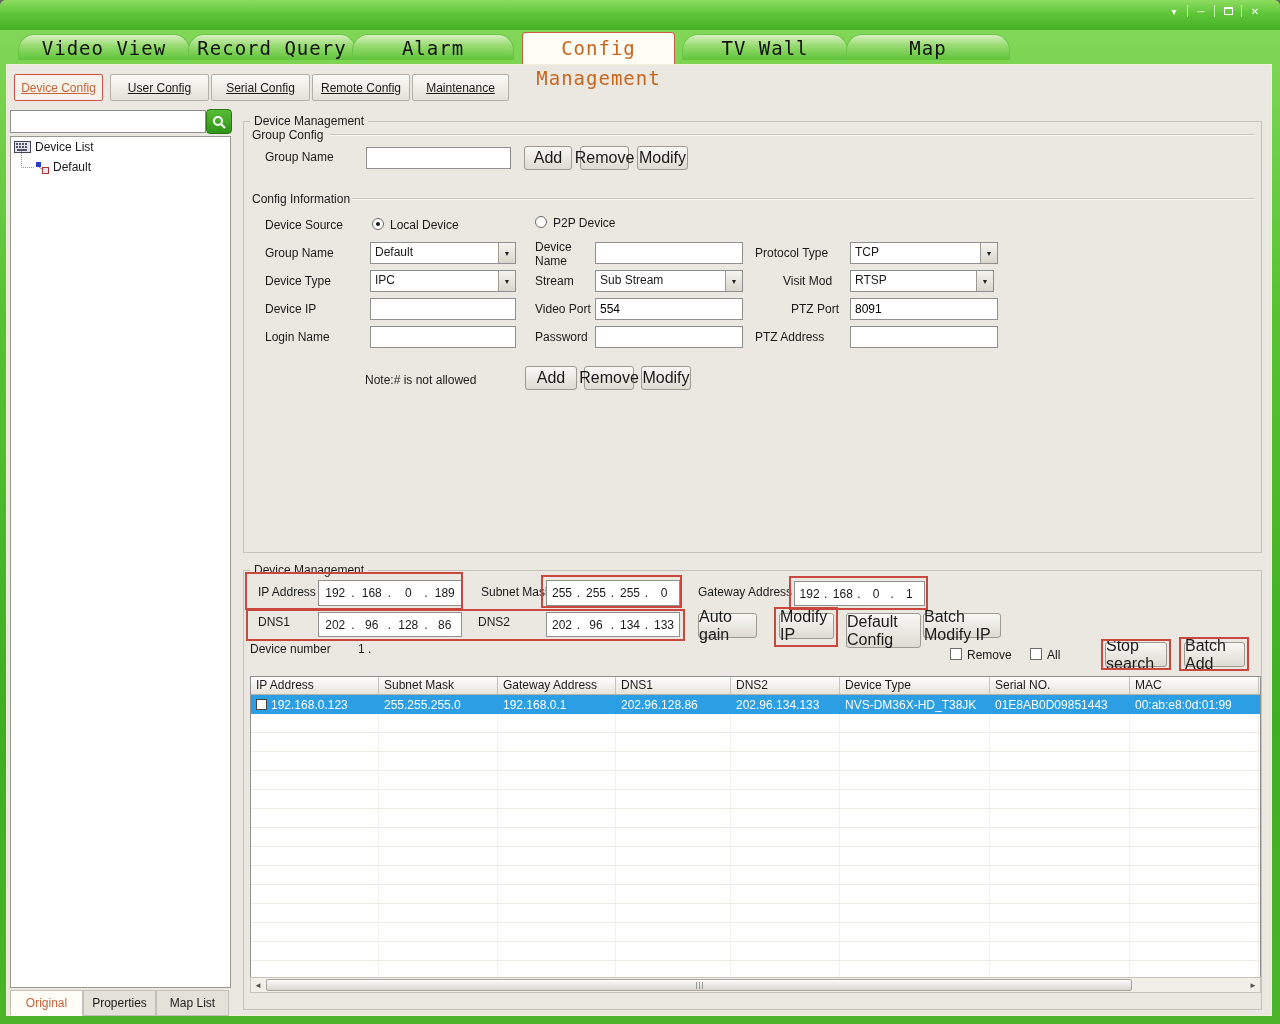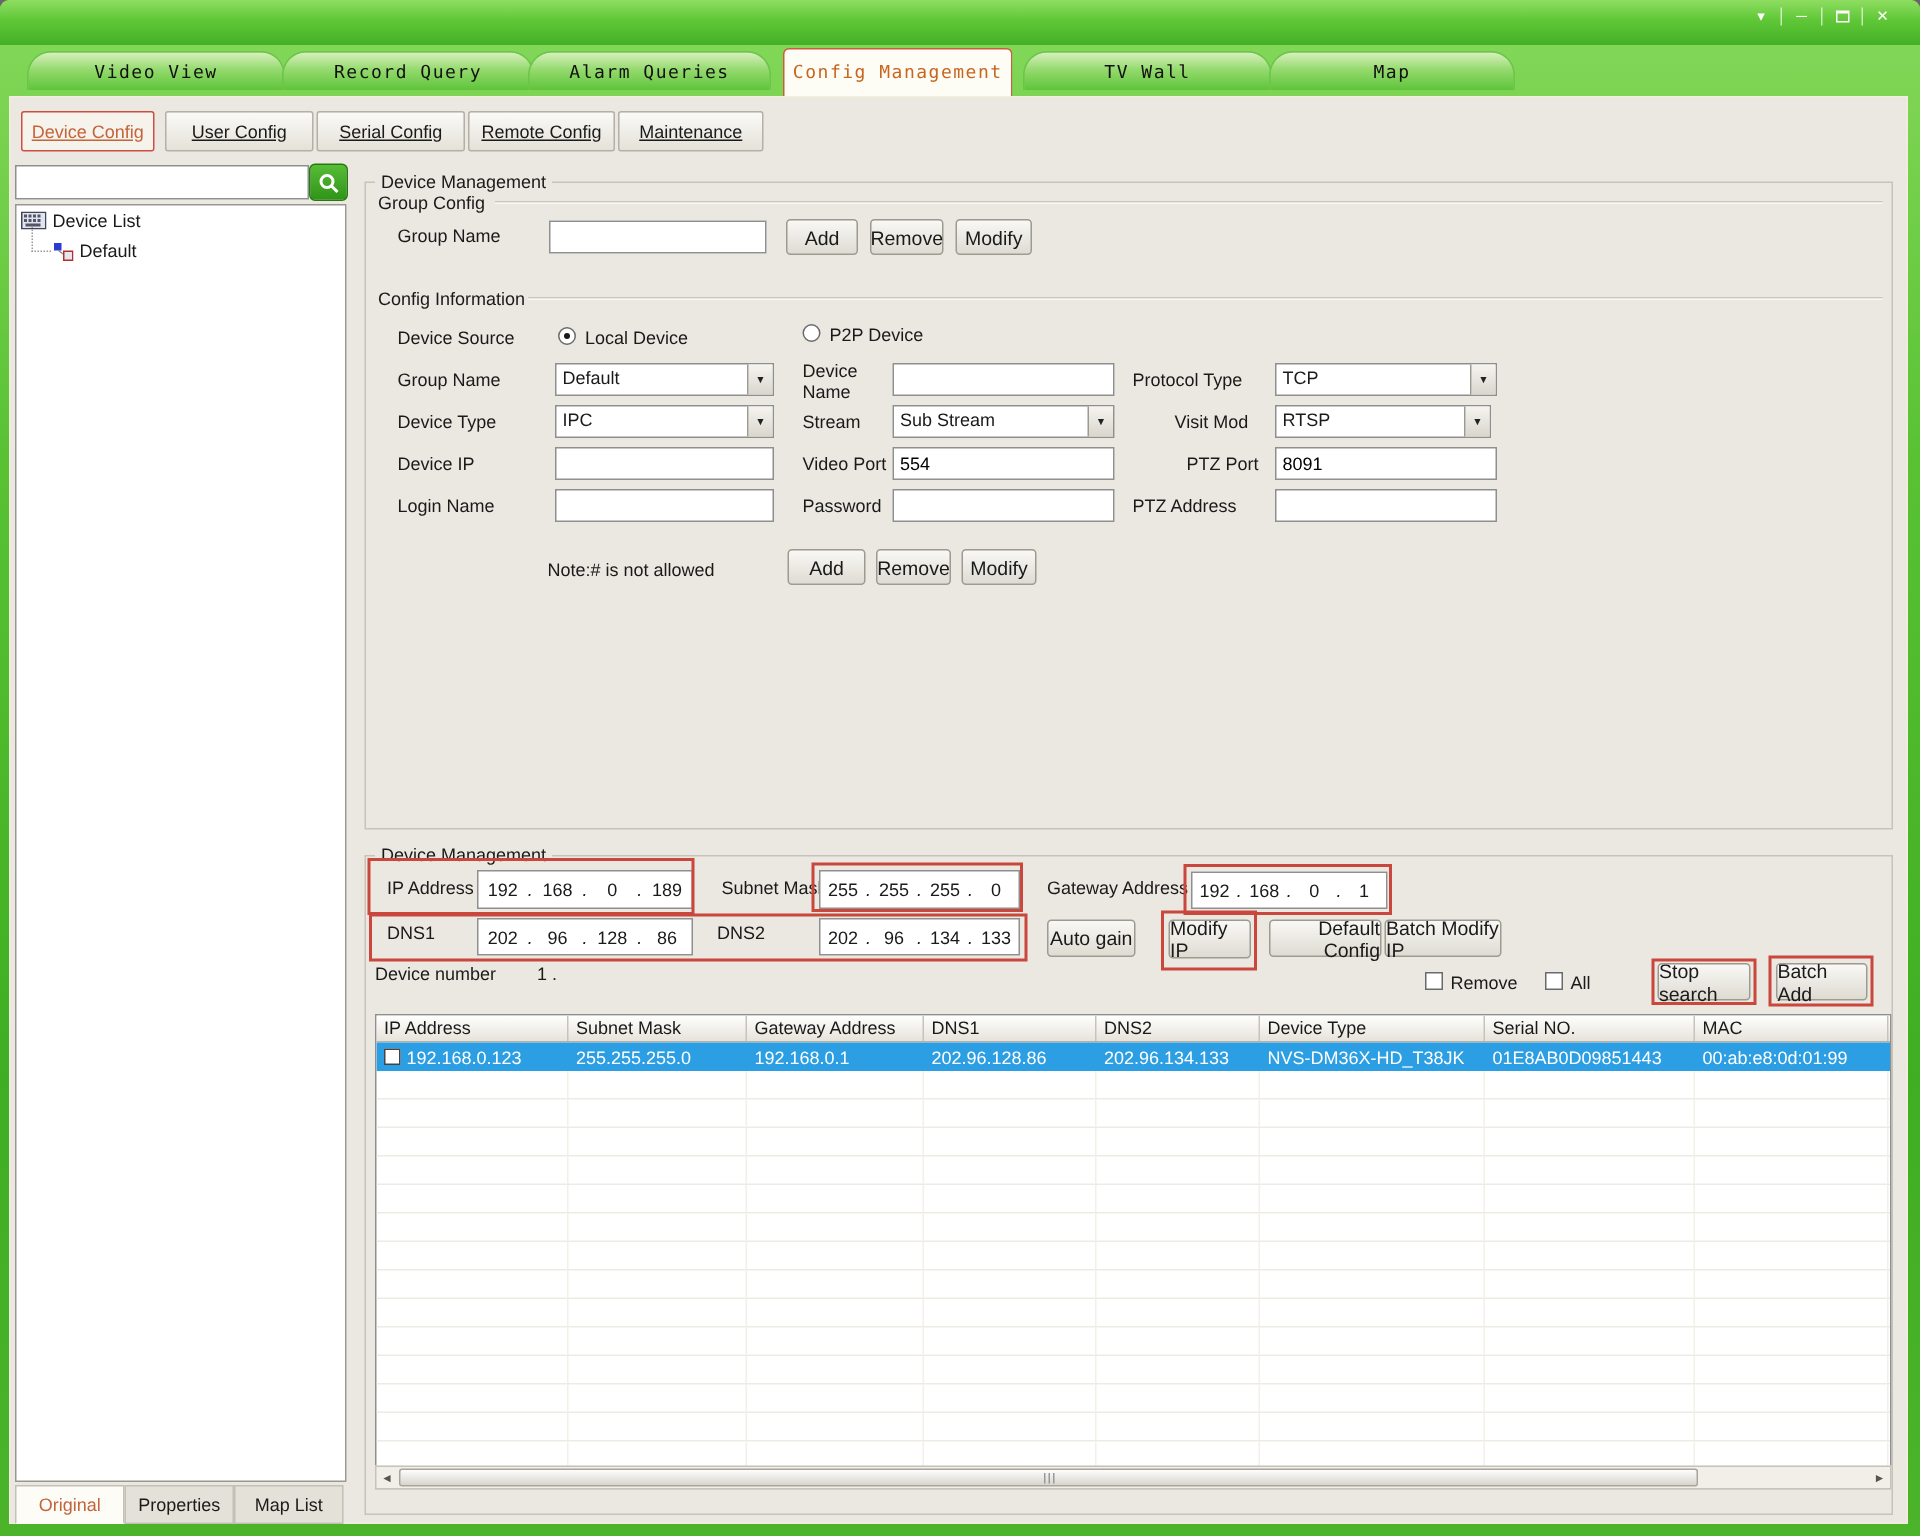--- a/index.html
+++ b/index.html
@@ -14,40 +14,40 @@
     background:linear-gradient(180deg,#8fdd61 0%,#5fc737 45%,#44b026 100%);
     border-radius:6px 6px 0 0;}
   .win-controls{right:12px;top:3px;display:flex;align-items:center;height:16px;}
   .win-btn{width:26px;height:14px;color:#fff;display:flex;align-items:center;justify-content:center;
     font-size:10px;cursor:default;}
   .win-sep{width:1px;height:12px;background:rgba(255,255,255,.65);}
   .max-glyph{width:9px;height:8px;border:1px solid #fff;border-top:2px solid #fff;}
   
   .tabstrip{left:0;top:30px;width:1280px;height:34px;}
   .mtab{position:absolute;top:4px;height:26px;line-height:26px;text-align:center;
-    font-family:"DejaVu Sans Mono",monospace;font-size:12px;letter-spacing:1px;color:#111;
+    font-family:"DejaVu Sans Mono",monospace;font-size:19px;letter-spacing:1px;color:#111;
     background:linear-gradient(180deg,#d8f0bf 0%,#95da6e 45%,#5fc43a 100%);
     border-radius:16px 16px 0 0;border:1px solid #6cc449;border-bottom:none;}
   .mtab.active{top:2px;height:32px;line-height:30px;background:#fdfcf5;color:#c8651f;
     border:1px solid #cf5b3e;border-bottom:none;z-index:6;border-radius:4px 4px 0 0;}
   
   .content{left:6px;top:64px;width:1266px;height:952px;background:#ebe8e1;
     border:1px solid #f1eedb;z-index:1;}
   
   .stab{position:absolute;top:74px;height:27px;display:flex;align-items:center;justify-content:center;
     background:linear-gradient(180deg,#fafaf7 0%,#e4e1d8 100%);border:1px solid #b3b0a7;
     border-radius:2px;z-index:2;text-decoration:underline;}
   .stab.active{background:#f5f3ec;border:1px solid #cd4f42;color:#c4643a;}
   
   .lbl{position:absolute;z-index:2;white-space:nowrap;}
   .txt{position:absolute;background:#fff;border:1px solid #8f8f8f;padding:2px 4px;z-index:2;
     font-family:"Liberation Sans",sans-serif;font-size:12px;}
   .btn{position:absolute;background:linear-gradient(180deg,#f9f8f5 0%,#dedbd2 100%);
     border:1px solid #9d9a92;border-radius:3px;display:flex;align-items:center;justify-content:center;
-    font-size:13px;z-index:2;cursor:default;}
+    font-size:16px;z-index:2;cursor:default;}
   .select{position:absolute;background:#fff;border:1px solid #8f8f8f;z-index:2;display:flex;}
   .select .val{flex:1;padding:2px 4px;overflow:hidden;white-space:nowrap;}
   .select .arrow{width:17px;border-left:1px solid #9d9a92;
     background:linear-gradient(180deg,#f5f4f0 0%,#d9d6cd 100%);
     display:flex;align-items:center;justify-content:center;font-size:7px;color:#222;}
   .radio{position:absolute;width:12px;height:12px;border-radius:50%;border:1px solid #6a6a6a;
     background:#fff;z-index:2;}
   .radio.on::after{content:"";position:absolute;inset:3px;background:#1a1a1a;border-radius:50%;}
   .cb{position:absolute;width:12px;height:12px;border:1px solid #6a6a6a;background:#fff;z-index:2;}
   .gb{position:absolute;border:1px solid #c6c3ba;z-index:1;}
@@ -289,21 +289,21 @@
       <i class="ipdot"></i>
     <span class="ipseg">96</span>
       <i class="ipdot"></i>
     <span class="ipseg">134</span>
       <i class="ipdot"></i>
     <span class="ipseg">133</span>
   </div>
 
   <div class="btn" style="left:698px;top:613px;width:59px;height:25px;">Auto gain</div>
   <div class="btn" style="left:779px;top:613px;width:55px;height:26px;">Modify IP</div>
-  <div class="btn" style="left:846px;top:613px;width:75px;height:25px;text-align:right;">Default Config</div>
+  <div class="btn" style="left:846px;top:613px;width:75px;height:35px;">Default Config</div>
   <div class="btn" style="left:923px;top:613px;width:78px;height:25px;">Batch Modify IP</div>
 
   <span class="lbl" style="left:250px;top:642px;">Device number</span>
   <span class="lbl" style="left:358px;top:642px;">1 .</span>
   <span class="cb" style="left:950px;top:648px;"></span>
   <span class="lbl" style="left:967px;top:648px;">Remove</span>
   <span class="cb" style="left:1030px;top:648px;"></span>
   <span class="lbl" style="left:1047px;top:648px;">All</span>
   <div class="btn" style="left:1105px;top:642px;width:62px;height:25px;">Stop search</div>
   <div class="btn" style="left:1184px;top:642px;width:61px;height:25px;">Batch Add</div>

